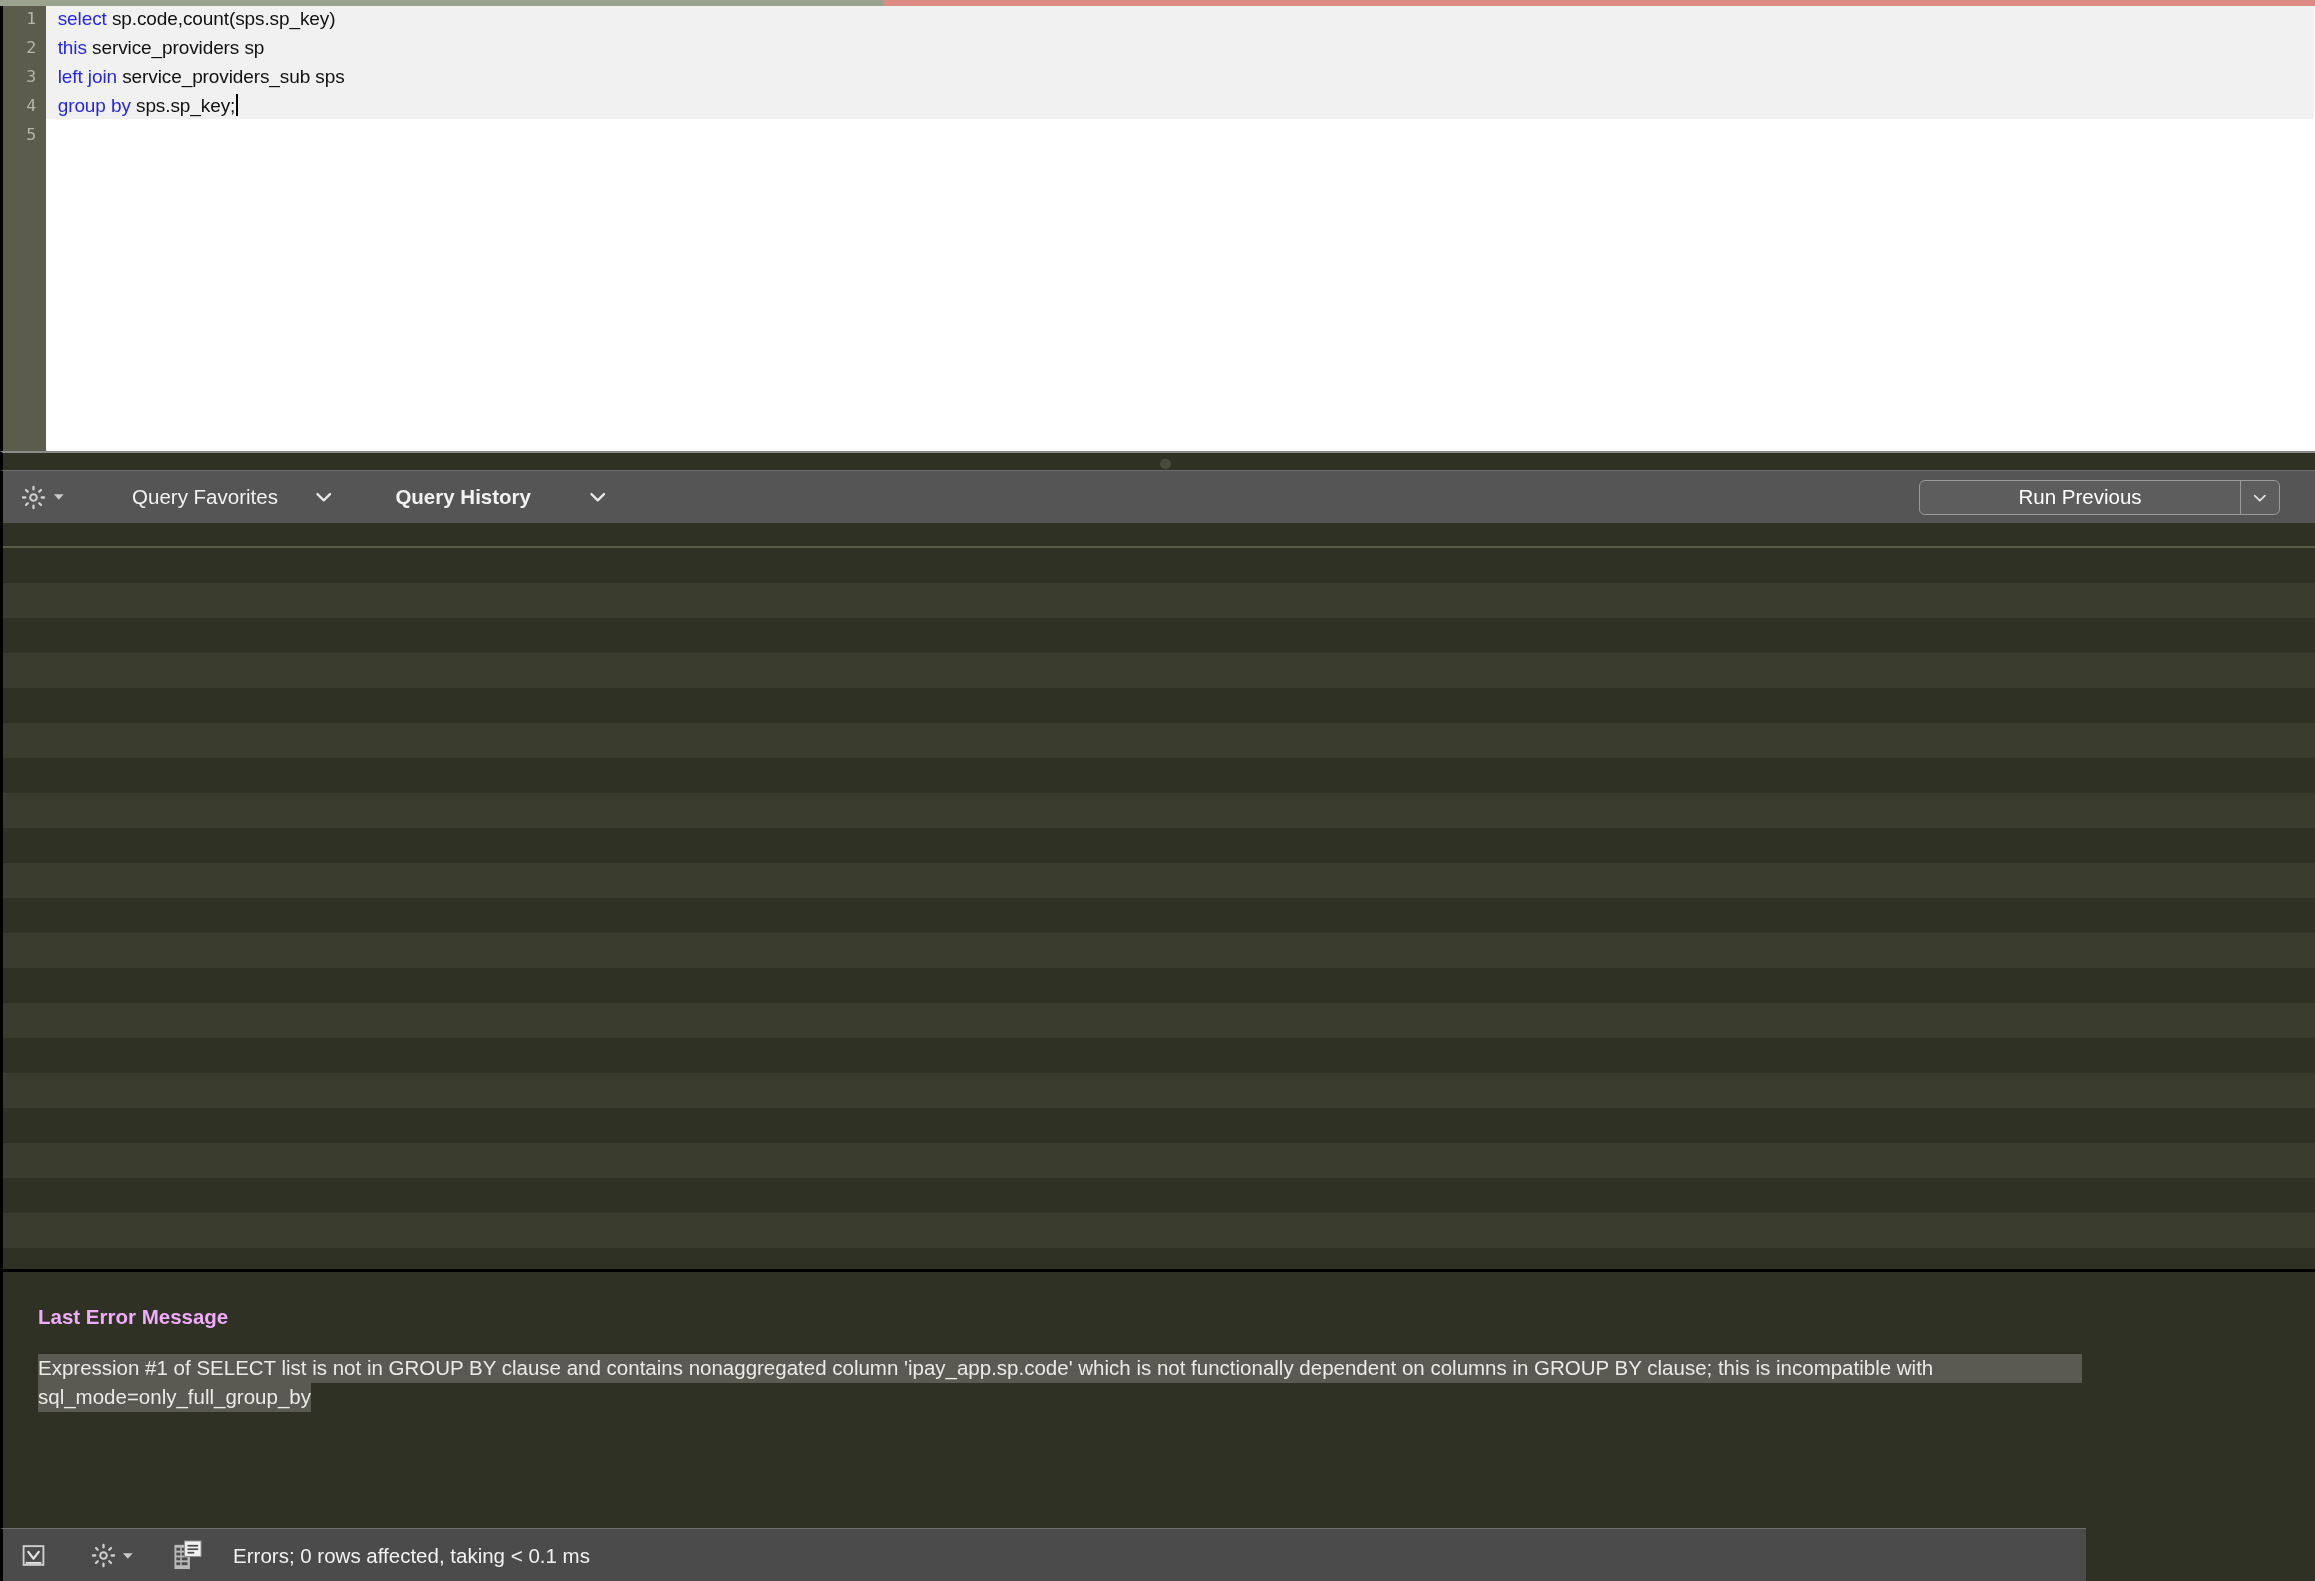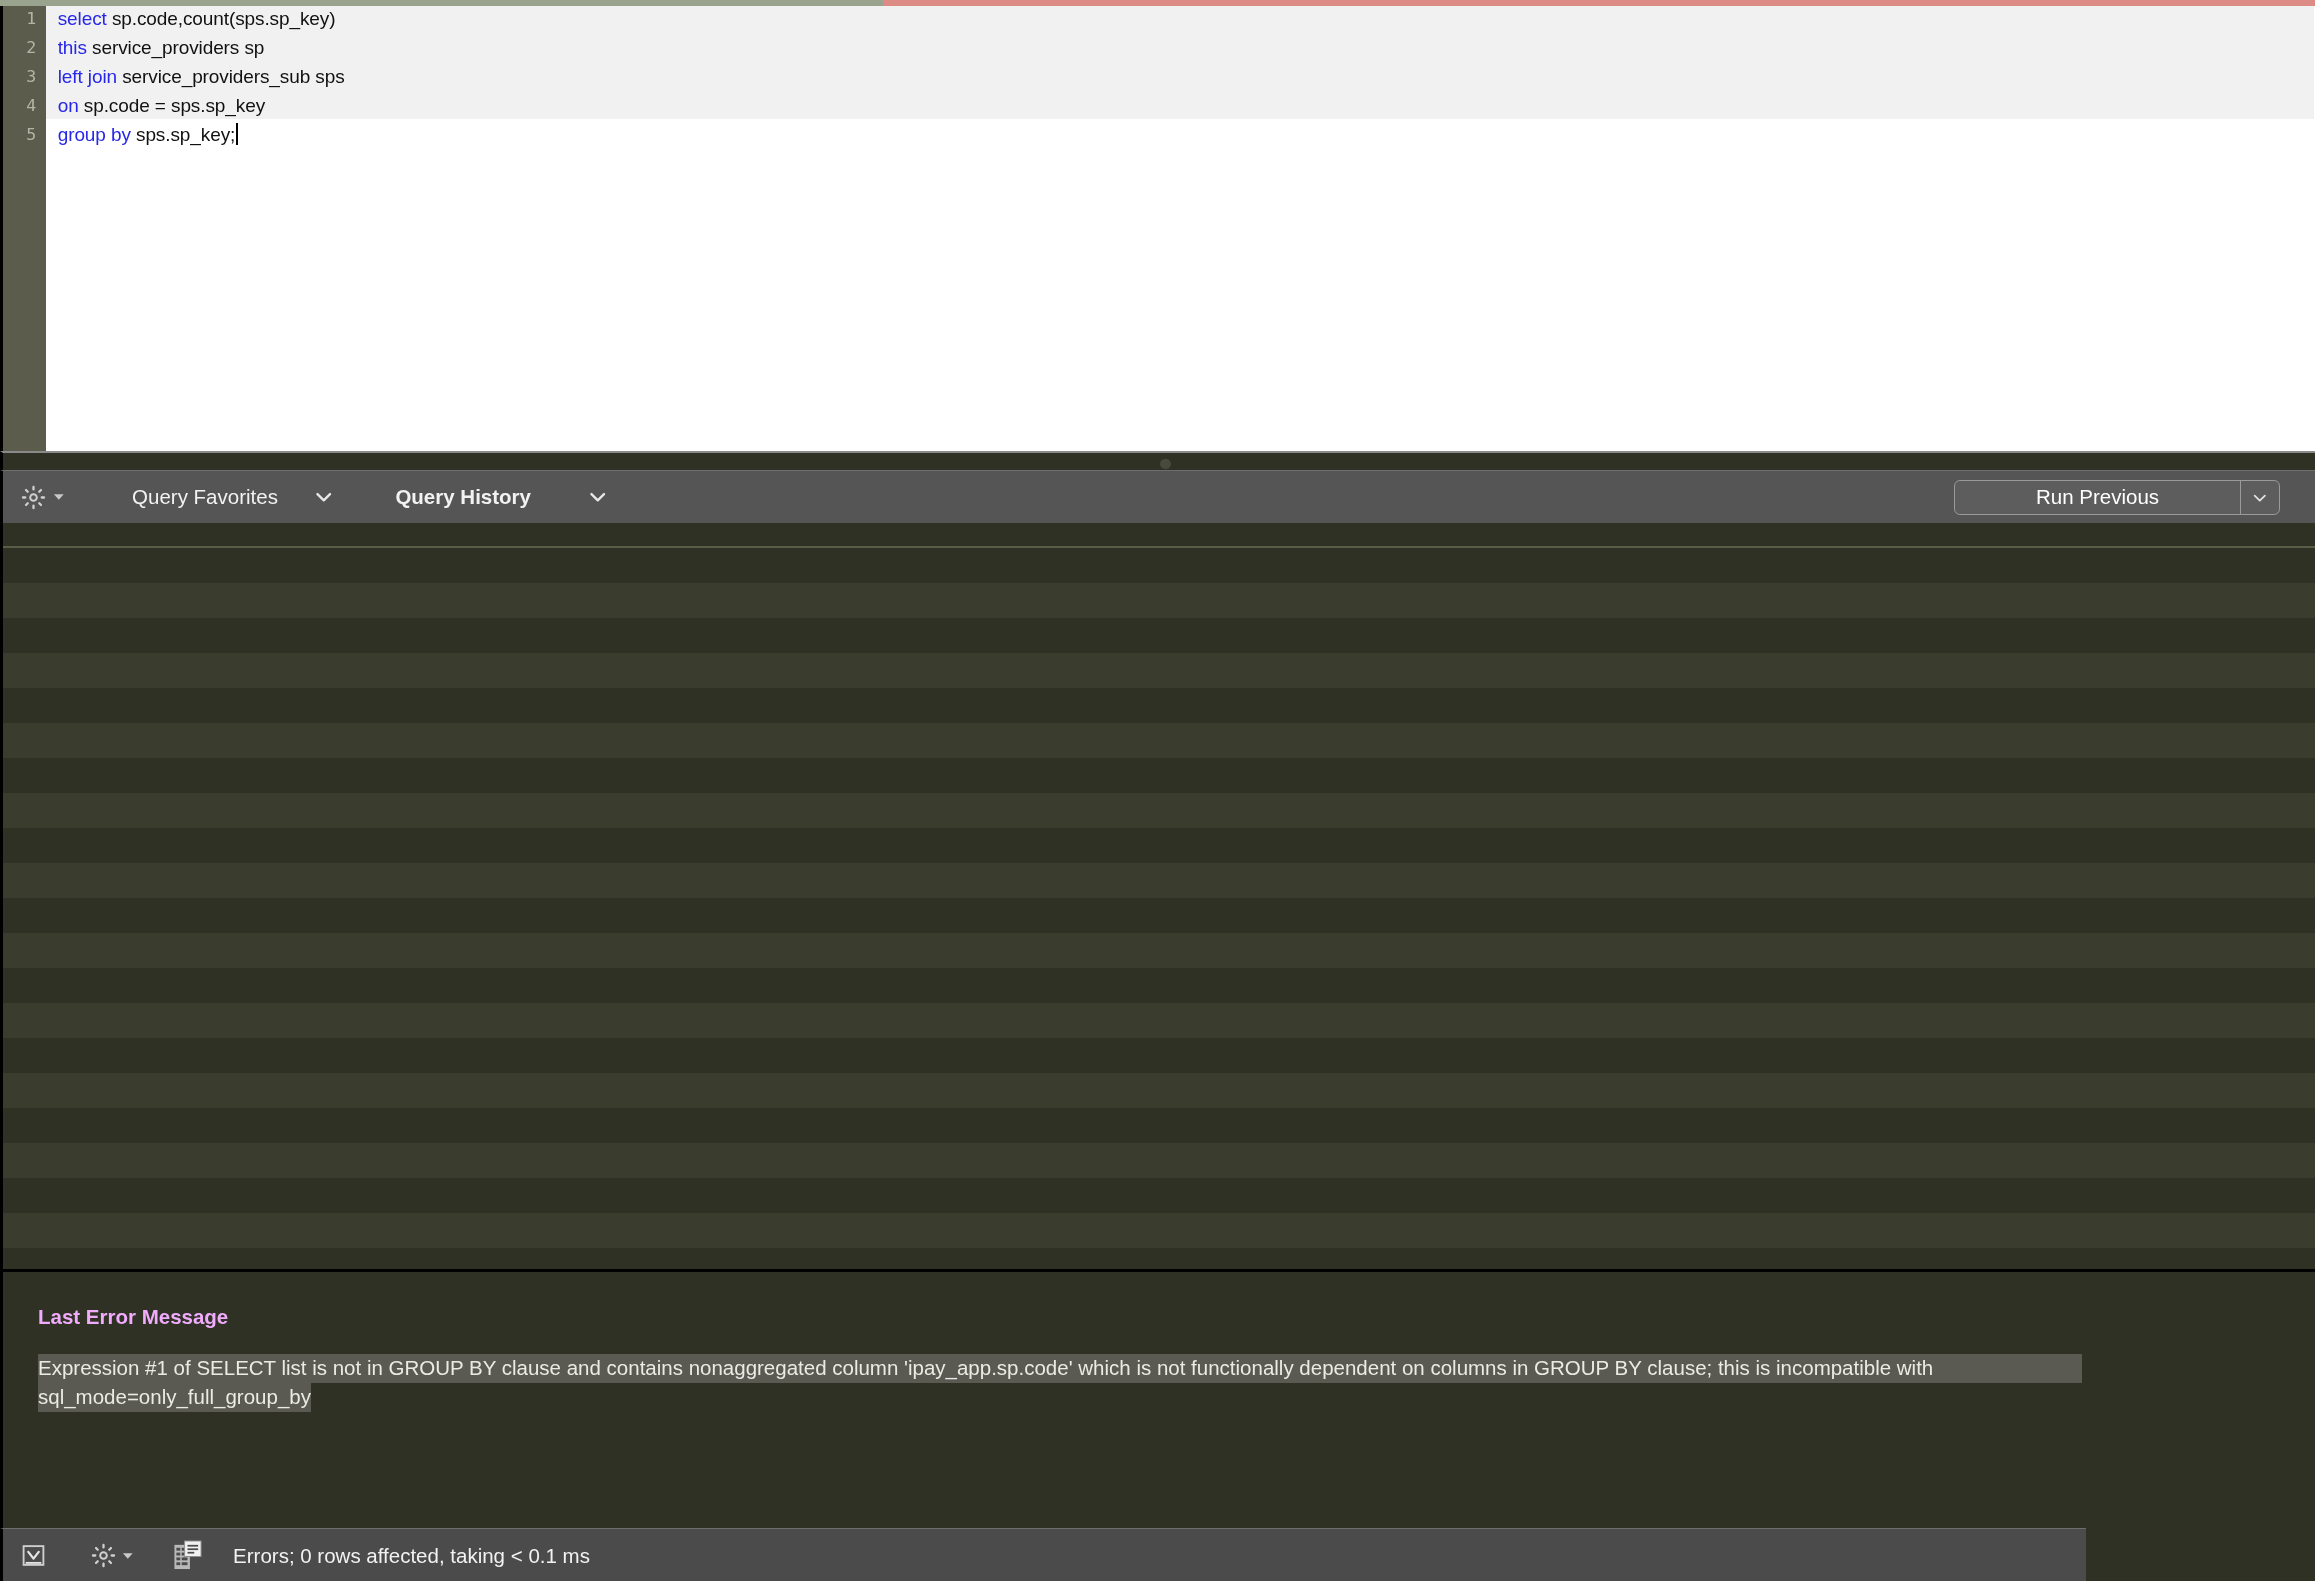--- a/index.html
+++ b/index.html
@@ -164,21 +164,21 @@
   .tb-fav { margin-left: 65px; justify-content: center; }
   .tb-fav .chev-btn { margin-left: 35px; }
   .tb-hist { margin-left: 61px; font-weight: bold; }
   .tb-hist .chev-btn { margin-left: 56px; }
   .chev-btn { width: 21.5px; height: 21.5px; display: block; }
 
   .run-prev-wrap {
     position: absolute;
     right: 35px;
     top: 8.8px;
-    width: 326px;
+    width: 361px;
     height: 35px;
     display: flex;
     align-items: stretch;
     border: 1px solid #9a9a9a;
     border-radius: 5.9px;
     background: #5d5d5d;
     overflow: hidden;
   }
   .run-prev-main {
     flex: 1;
@@ -305,21 +305,20 @@
       <span class="gutter-num">3</span>
       <span class="gutter-num">4</span>
       <span class="gutter-num">5</span>
     </div>
     <div class="code-area">
       <div class="code-highlight-block"></div>
       <div class="code-lines">
         <div class="code-line"><span class="kw">select</span><span> sp.code,count(sps.sp_key)</span></div>
         <div class="code-line"><span class="kw">this</span><span> service_providers sp</span></div>
         <div class="code-line"><span class="kw">left join</span><span> service_providers_sub sps</span></div>
-        <div class="code-line"><span class="kw">on</span><span> sp.code = sps.sp_key</span></div>
         <div class="code-line"><span class="kw">group by</span><span> sps.sp_key;</span><span class="cursor"></span></div>
       </div>
     </div>
   </div>
 
   <div class="splitter">
     <div class="splitter-grip"></div>
   </div>
 
   <div class="query-toolbar">

